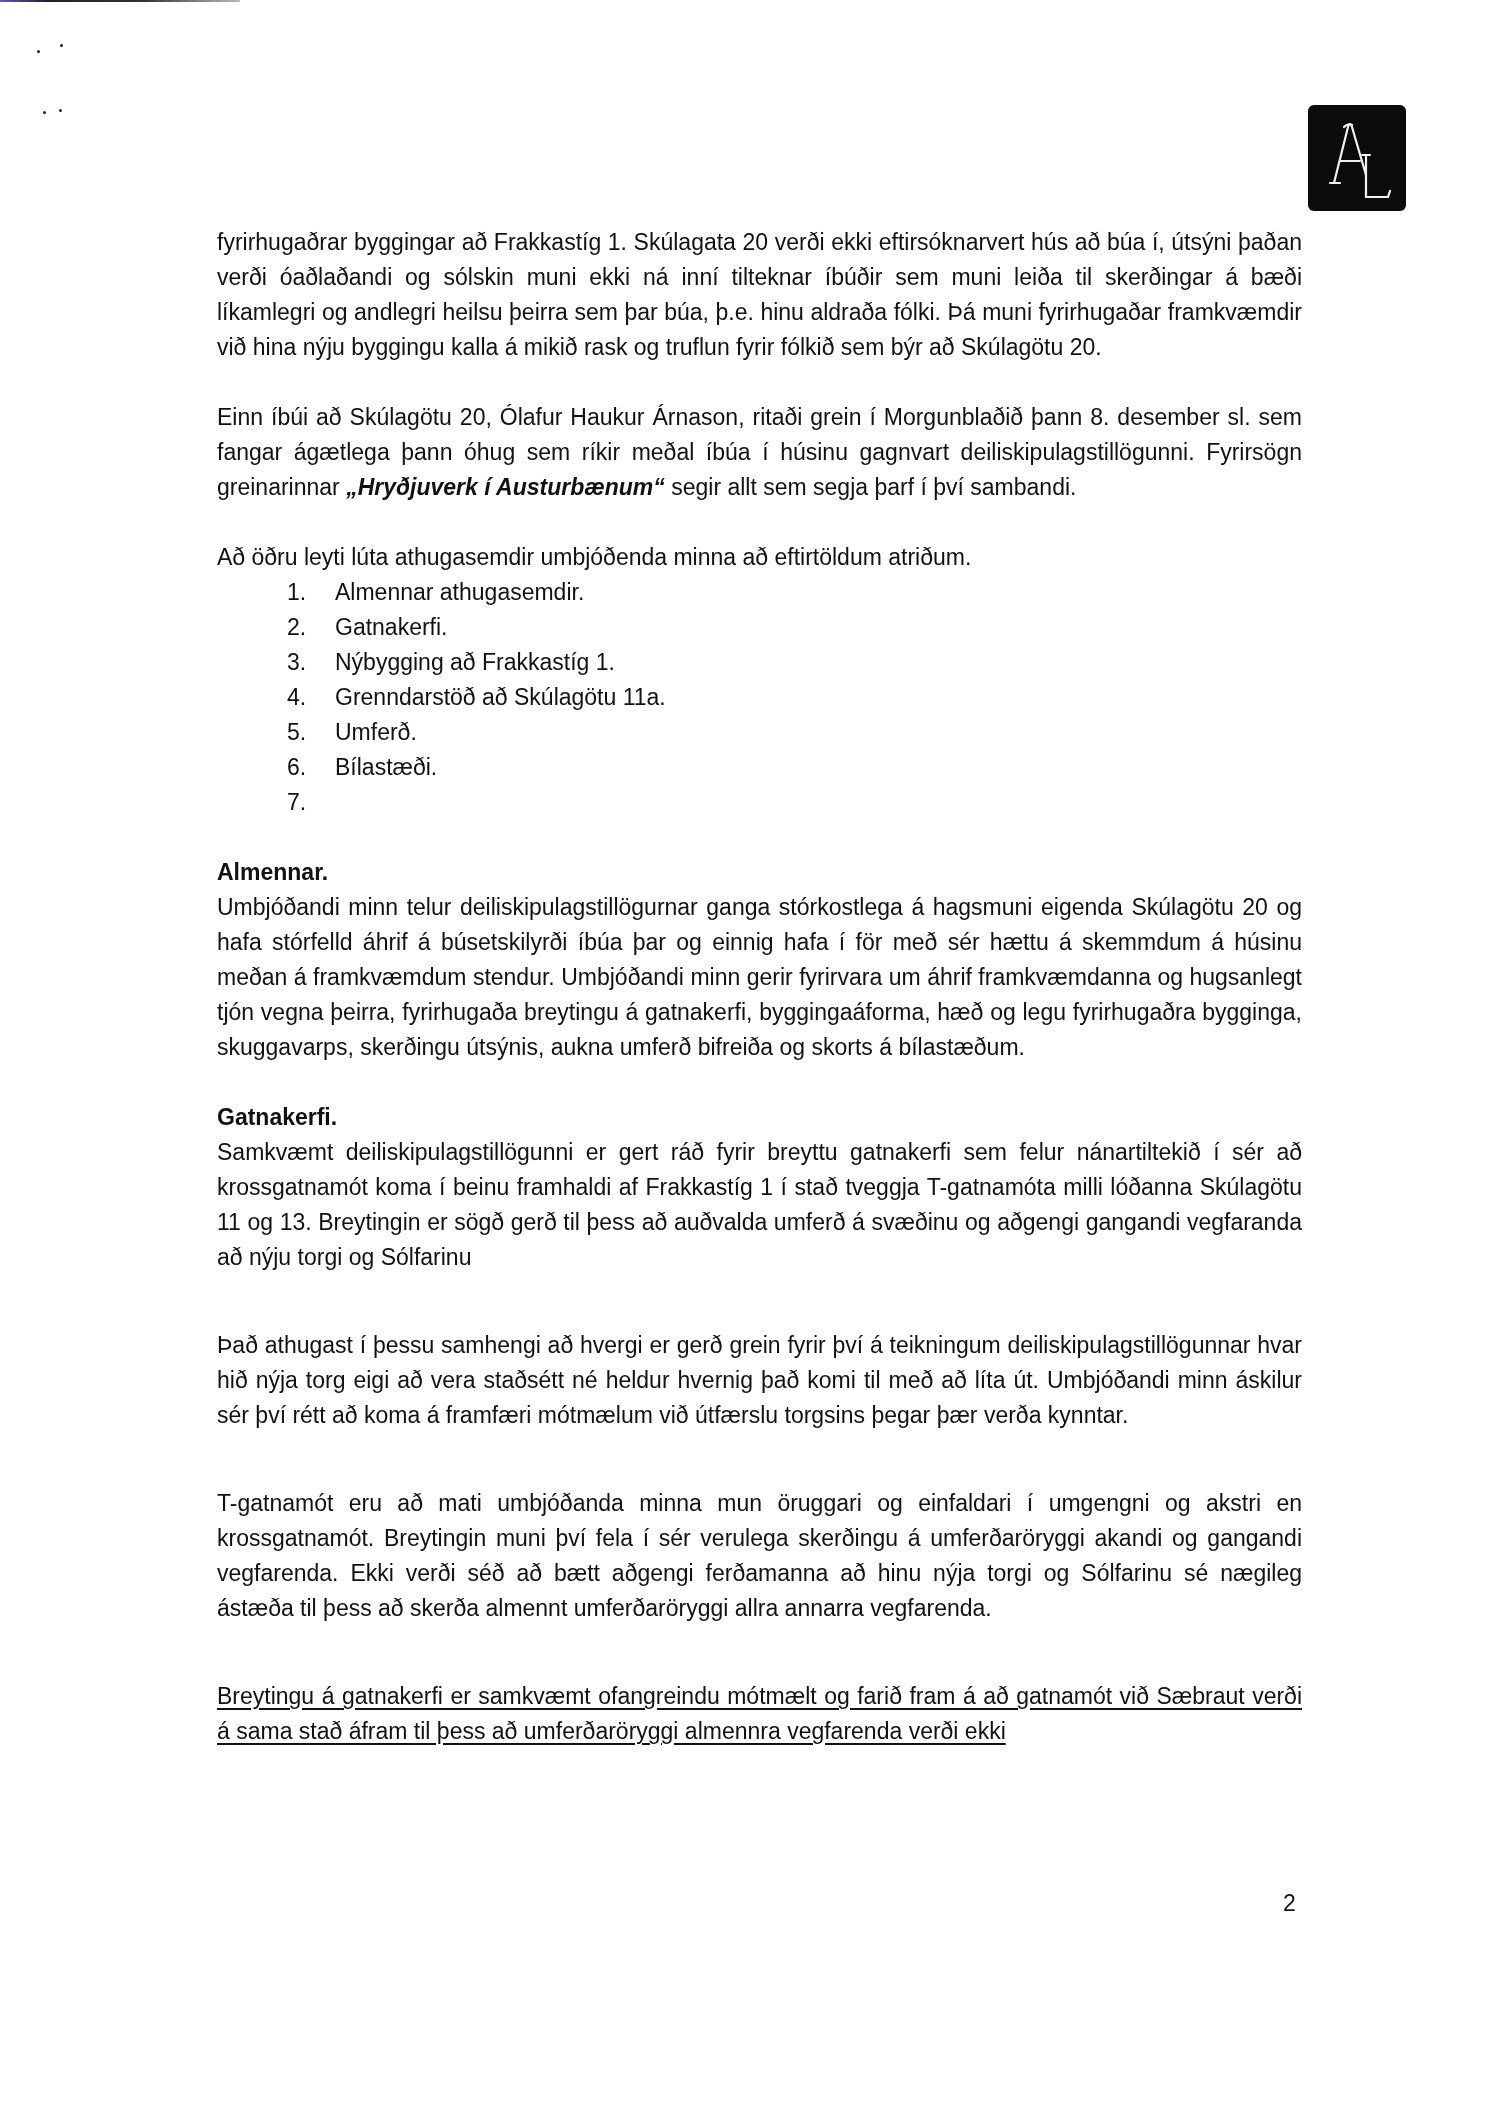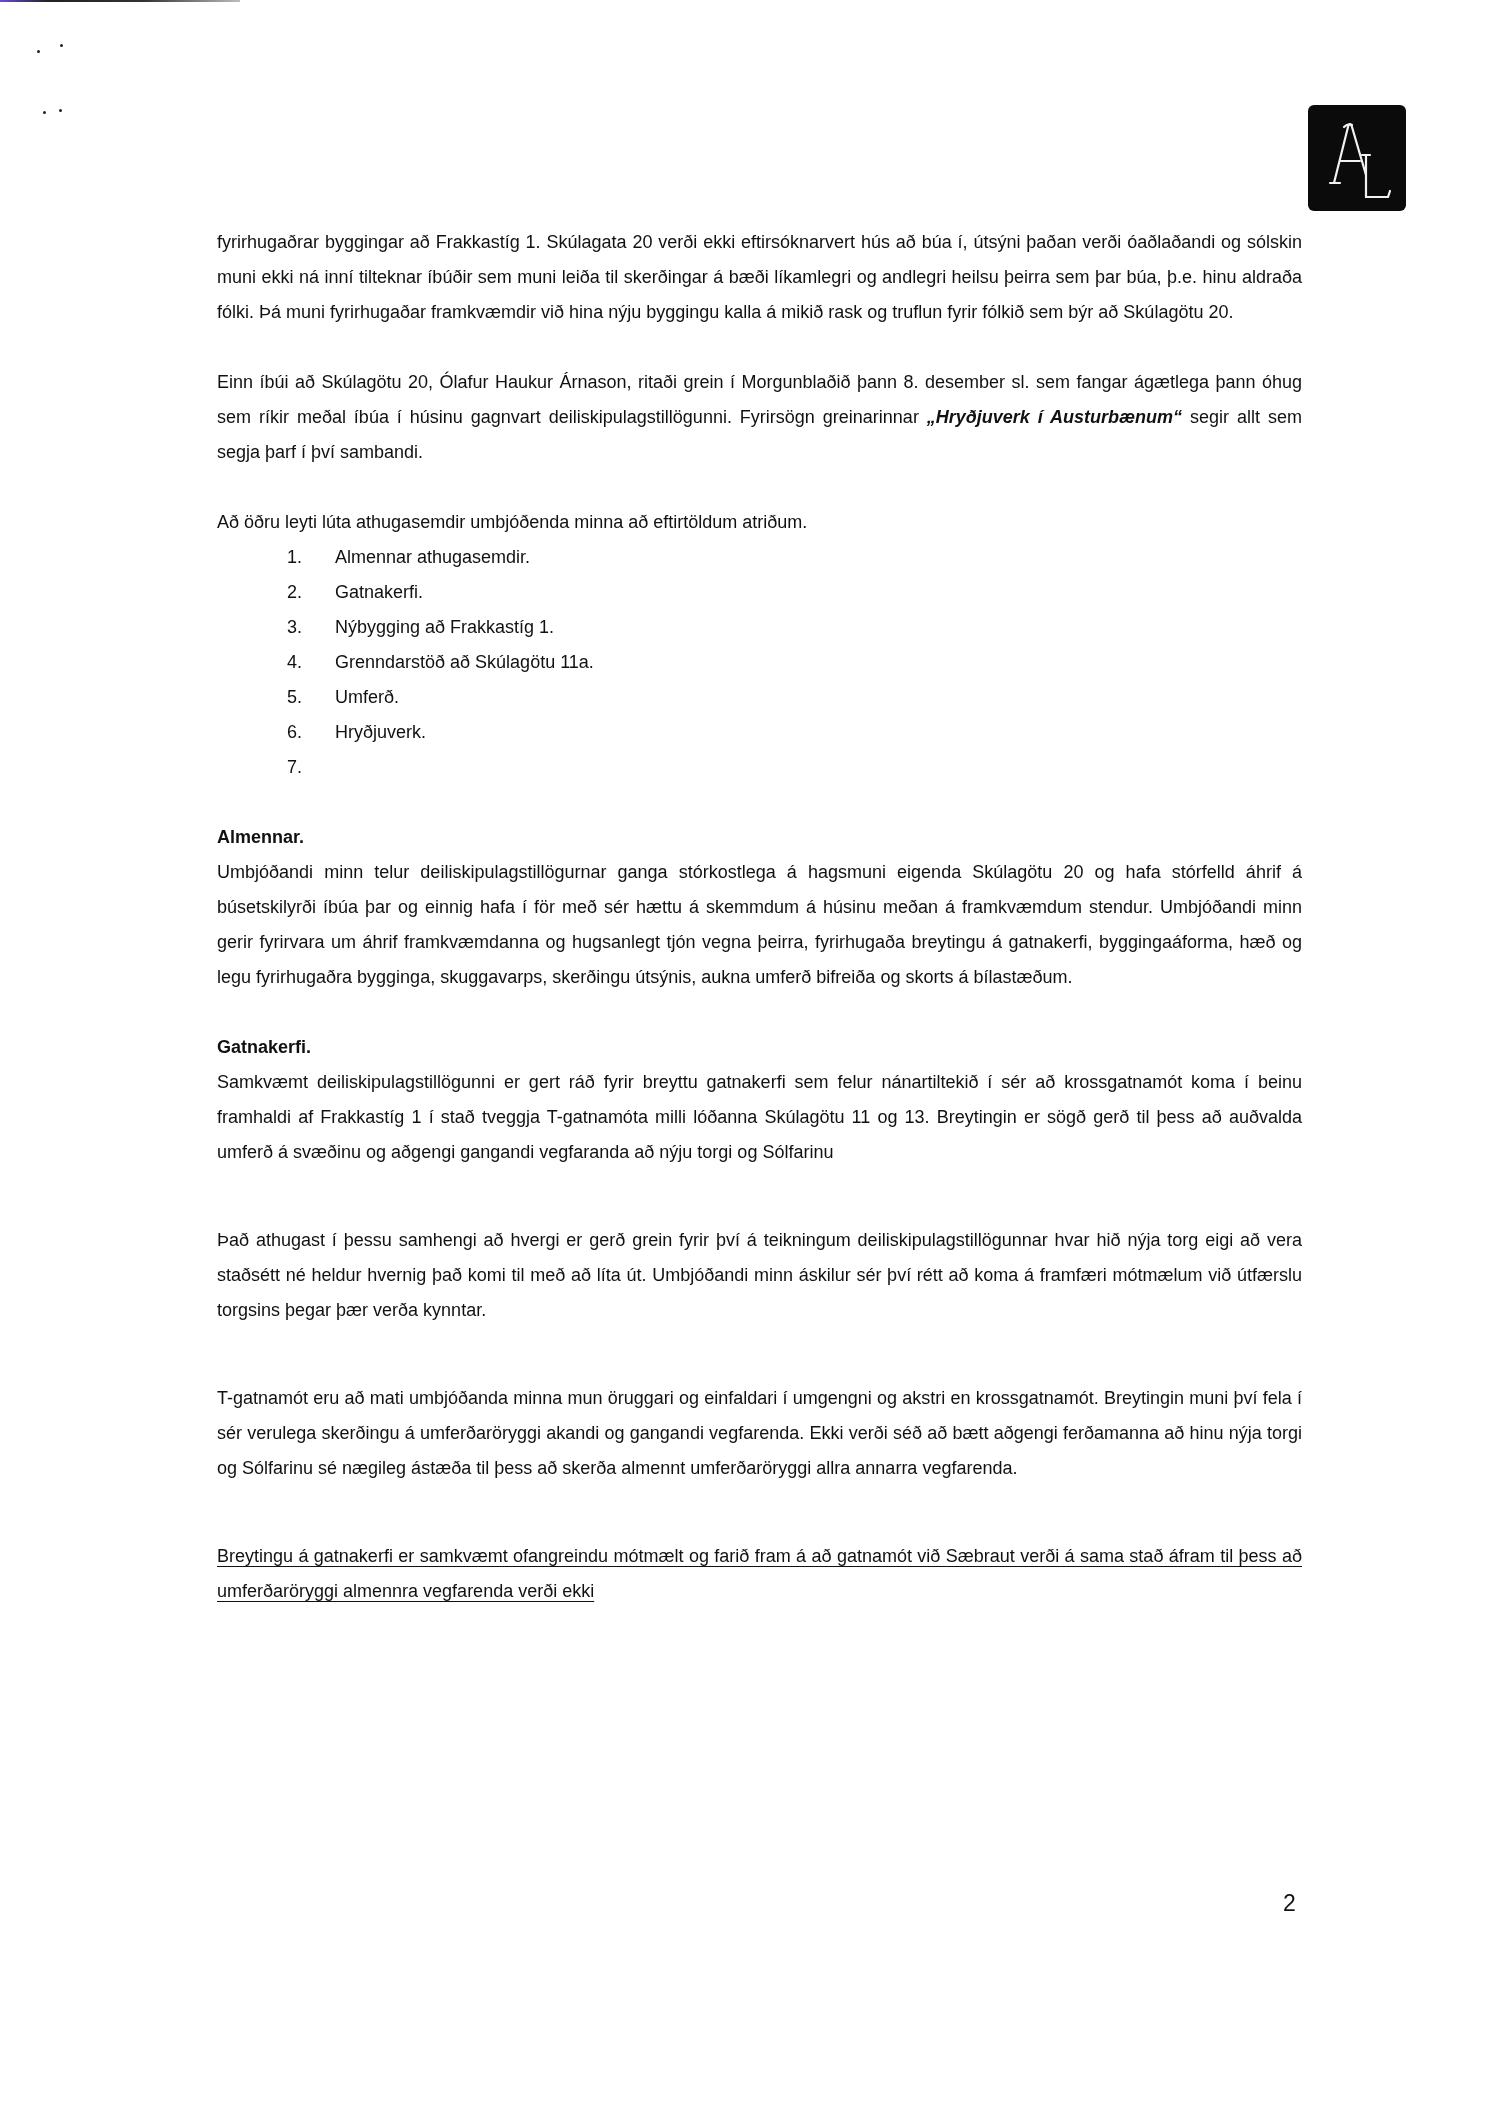--- a/index.html
+++ b/index.html
@@ -5,21 +5,21 @@
   html, body { margin: 0; padding: 0; background: #ffffff; }
   body { width: 1500px; height: 2122px; position: relative; overflow: hidden;
          font-family: "Liberation Sans", sans-serif; color: #111; }
   .scan-edge { position: absolute; left: 0; top: 0; width: 240px; height: 2px;
                background: linear-gradient(90deg, #6a4bd0 0%, #222 20%, #333 60%, #bbb 100%); }
   .speck { position: absolute; width: 3px; height: 3px; background: #222; border-radius: 50%; }
   .logo { position: absolute; left: 1308px; top: 105px; width: 98px; height: 106px;
           background: #0b0b0b; border-radius: 6px; }
   .logo svg { display: block; }
   .page { position: absolute; left: 217px; top: 225px; width: 1085px;
-          font-size: 18px; line-height: 35px; }
+          font-size: 23px; line-height: 35px; }
   p { margin: 0; }
   .justify { text-align: justify; text-align-last: left; }
   .gap { height: 35px; }
   .gap-half { height: 18px; }
   ol { margin: 0; padding: 0 0 0 70px; list-style: none; }
   ol li { display: flex; }
   ol li .num { width: 48px; }
   .heading { font-weight: bold; }
   .underline { text-decoration: underline; text-underline-offset: 4px; }
   em { font-style: italic; font-weight: bold; }
@@ -69,21 +69,21 @@
     <li>
         <span class="num">4.</span>
         <span>Grenndarstöð að Skúlagötu 11a.</span>
       </li>
     <li>
         <span class="num">5.</span>
         <span>Umferð.</span>
       </li>
     <li>
         <span class="num">6.</span>
-        <span>Hryðjuverk.</span>
+        <span>Bílastæði.</span>
       </li>
     <li>
         <span class="num">7.</span>
       </li>
   </ol>
   <div class="gap"></div>
   <p class="heading">Almennar.</p>
   <p class="justify">Umbjóðandi minn telur deiliskipulagstillögurnar ganga stórkostlega á hagsmuni eigenda Skúlagötu 20 og hafa stórfelld áhrif á búsetskilyrði íbúa þar og einnig hafa í för með sér hættu á skemmdum á húsinu meðan á framkvæmdum stendur. Umbjóðandi minn gerir fyrirvara um áhrif framkvæmdanna og hugsanlegt tjón vegna þeirra, fyrirhugaða breytingu á gatnakerfi, byggingaáforma, hæð og legu fyrirhugaðra bygginga, skuggavarps, skerðingu útsýnis, aukna umferð bifreiða og skorts á bílastæðum.</p>
   <div class="gap"></div>
   <p class="heading">Gatnakerfi.</p>

